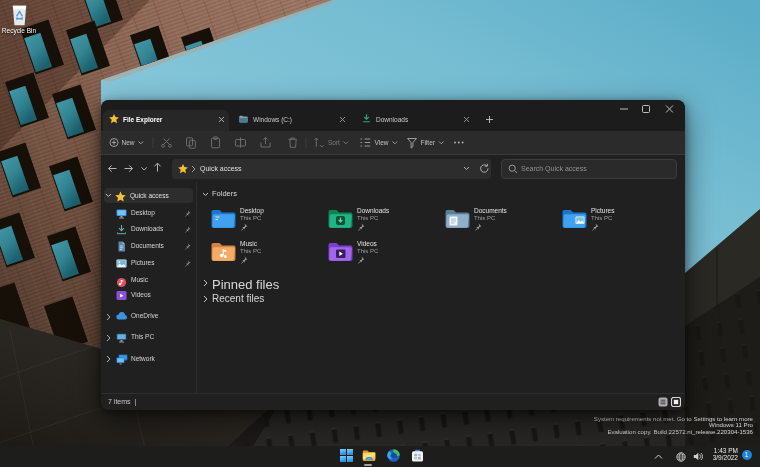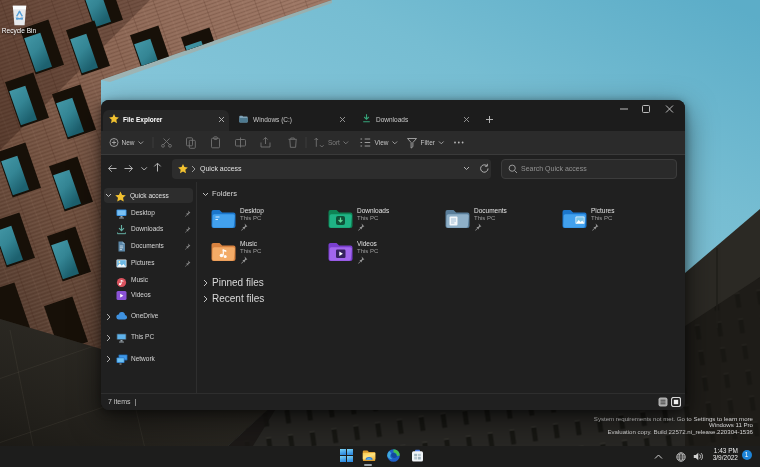--- a/index.html
+++ b/index.html
@@ -424,21 +424,21 @@
       <div class="abs" style="left:95px;top:0;width:1px;height:211px;background:#2e2e2e;"></div>
 
       <div class="abs" style="left:96px;top:0;width:488px;height:211px;">
         <svg class="abs" style="left:5px;top:10px;" width="7" height="5" viewBox="0 0 7 5">
             <path d="M1 1l2.5 2.5L6 1" stroke="#c0c0c0" fill="none" stroke-width="1"></path>
           </svg>
         <div class="abs" style="left:15px;top:6.5px;font-size:7.5px;color:#d8d8d8;">Folders</div>
         <svg class="abs" style="left:6px;top:96.5px;" width="5" height="8" viewBox="0 0 5 8">
             <path d="M1 1l3 3-3 3" stroke="#c0c0c0" fill="none" stroke-width="1"></path>
           </svg>
-        <div class="abs" style="left:15px;top:95px;font-size:10px;color:#d8d8d8;">Pinned files</div>
+        <div class="abs" style="left:15px;top:95px;font-size:13px;color:#d8d8d8;">Pinned files</div>
         <svg class="abs" style="left:6px;top:112.5px;" width="5" height="8" viewBox="0 0 5 8">
             <path d="M1 1l3 3-3 3" stroke="#c0c0c0" fill="none" stroke-width="1"></path>
           </svg>
         <div class="abs" style="left:15px;top:111px;font-size:10px;color:#d8d8d8;">Recent files</div>
         <div class="abs" style="left:14px;top:26.5px;">
             <svg width="25" height="19" viewBox="0 0 25 19" style="display:block">
               <defs></defs>
               <path d="M0.5 3.2 a2 2 0 0 1 2-2.2 h6 l2.6 2.6 h11.4 a2 2 0 0 1 2 2 v11.4 a2 2 0 0 1 -2 2 h-20 a2 2 0 0 1 -2 -2 Z" fill="#1b76cc"></path>
               <path d="M1.6 6.8 a1.8 1.8 0 0 1 1.9 -1.6 h18.6 a1.7 1.7 0 0 1 1.7 1.9 l-0.9 10 a1.8 1.8 0 0 1 -1.8 1.6 h-18 a1.8 1.8 0 0 1 -1.8 -1.8 Z" fill="#42a1ee"></path>
               <g stroke="#cfe8ff" stroke-width="1">

